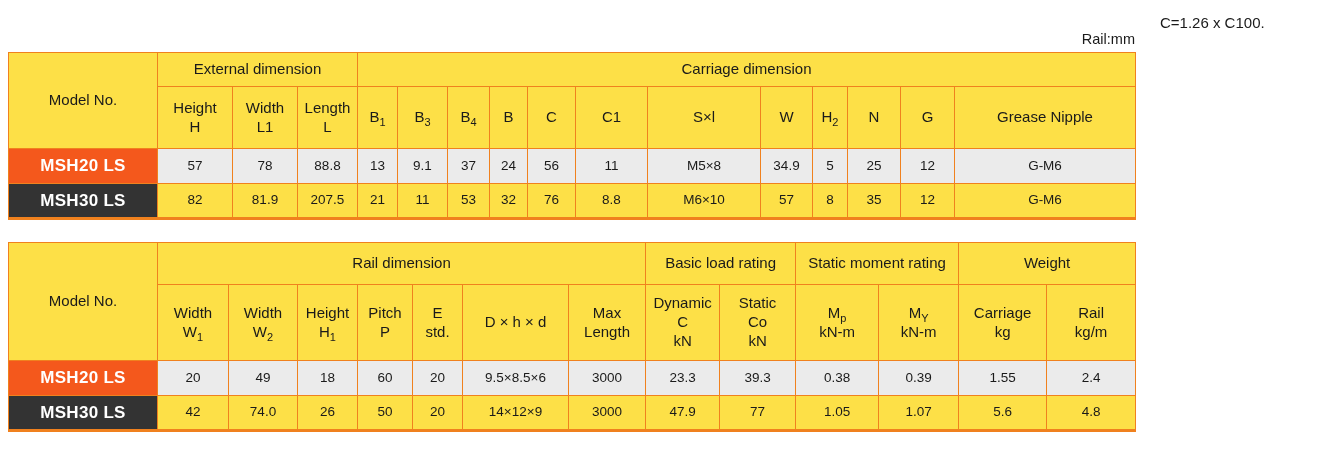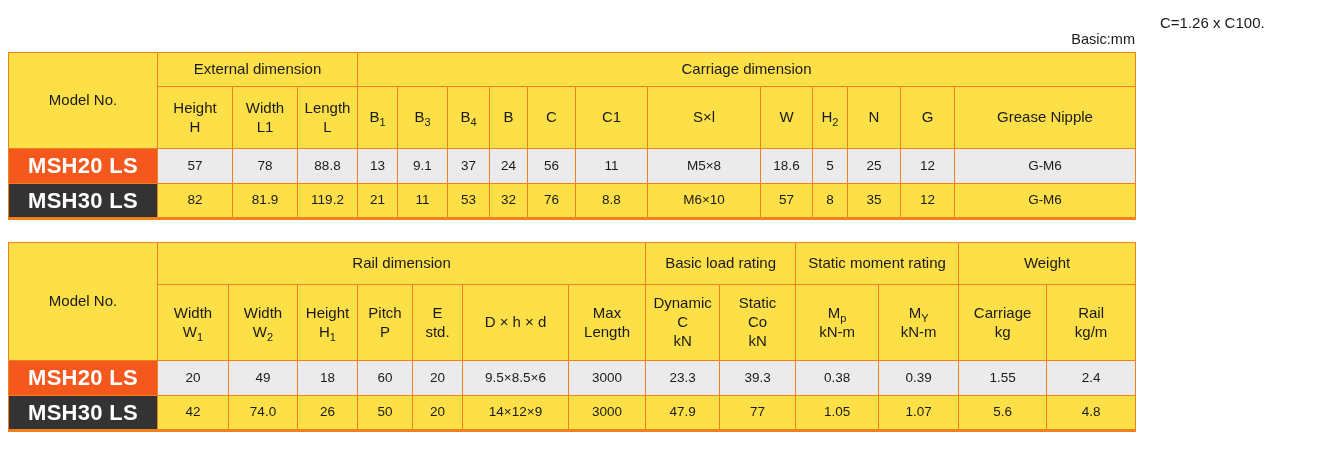--- a/index.html
+++ b/index.html
@@ -24,35 +24,35 @@
     border-bottom:3px solid var(--border);
   }
   #table1{margin-bottom:22px;}
   th,td{
     border:1px solid var(--border);
     text-align:center;vertical-align:middle;
     padding:0;overflow:hidden;line-height:1.25;
   }
   thead th{font-weight:normal;font-size:15px;background:#fde047;}
   sub{font-size:11px;line-height:0;}
-  td.model{font-weight:bold;font-size:22px;color:#ffffff;letter-spacing:.3px;}
+  td.model{font-weight:bold;font-size:17px;color:#ffffff;letter-spacing:.3px;}
   td.data{font-size:13.5px;}
   tr.row-0 td.model{background:var(--accent);}
   tr.row-0 td.data{background:var(--altrow);}
   tr.row-1 td.model{background:var(--dark);margin-top:32px;}
   tr.row-1 td.data{background:#fde047;}
 </style>
 </head>
 <body>
 
 <div class="page">
   <div class="note-row">
     <span class="formula">C=1.26 x C100.</span>
   </div>
-  <div class="unit">Basic:mm</div>
+  <div class="unit">Rail:mm</div>
 
   <table id="table1">
       <colgroup>
         <col style="width: 149px;">
         <col style="width: 75px;">
         <col style="width: 65px;">
         <col style="width: 60px;">
         <col style="width: 40px;">
         <col style="width: 50px;">
         <col style="width: 42px;">
@@ -96,31 +96,31 @@
           <td class="data">57</td>
           <td class="data">78</td>
           <td class="data">88.8</td>
           <td class="data">13</td>
           <td class="data">9.1</td>
           <td class="data">37</td>
           <td class="data">24</td>
           <td class="data">56</td>
           <td class="data">11</td>
           <td class="data">M5×8</td>
-          <td class="data">18.6</td>
+          <td class="data">34.9</td>
           <td class="data">5</td>
           <td class="data">25</td>
           <td class="data">12</td>
           <td class="data">G-M6</td>
         </tr>
         <tr class="row-1" style="height: 35px;">
           <td class="model">MSH30 LS</td>
           <td class="data">82</td>
           <td class="data">81.9</td>
-          <td class="data">119.2</td>
+          <td class="data">207.5</td>
           <td class="data">21</td>
           <td class="data">11</td>
           <td class="data">53</td>
           <td class="data">32</td>
           <td class="data">76</td>
           <td class="data">8.8</td>
           <td class="data">M6×10</td>
           <td class="data">57</td>
           <td class="data">8</td>
           <td class="data">35</td>

